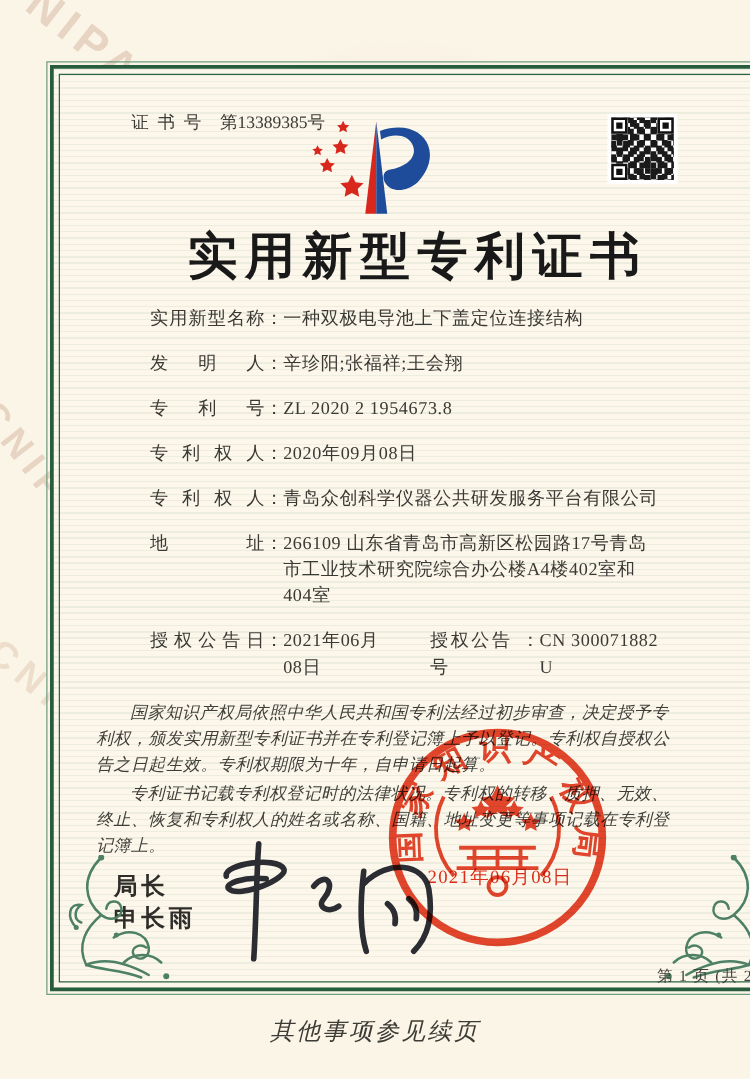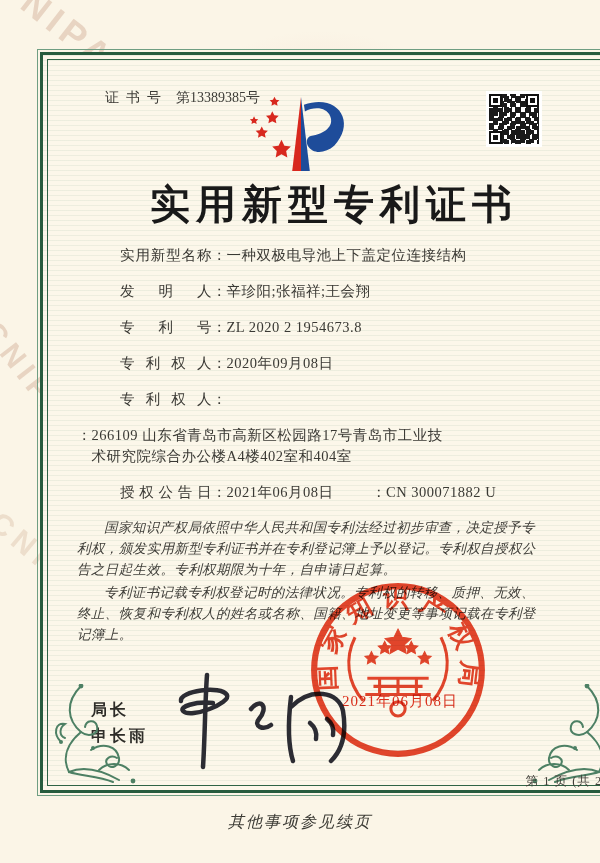--- a/index.html
+++ b/index.html
@@ -71,39 +71,39 @@
   .grant-row .pair + .pair{margin-left:38px;}
   
   .body-text{
     margin-top:14px;width:462px;
     font-style:italic;font-size:13.5px;line-height:21px;color:#3f3e39;letter-spacing:0.4px;
   }
   .body-text p{margin:0 0 2px 0;text-indent:2em;}
   
   .signer{
     position:absolute;left:48px;top:642px;
-    font-family:Liberation Serif, serif;
-    font-weight:bold;font-size:16px;letter-spacing:3px;color:#2e2d29;line-height:26px;
+    font-family:Liberation Mono, monospace;
+    font-weight:bold;font-size:19px;letter-spacing:3px;color:#2e2d29;line-height:26px;
   }
   .signature{position:absolute;left:112px;top:612px;width:210px;height:112px;}
   
   .seal{position:absolute;left:308px;top:580px;width:180px;height:180px;opacity:0.92;mix-blend-mode:multiply;z-index:5;}
   .seal-date{
     position:absolute;left:300px;top:692px;width:200px;text-align:center;z-index:6;
     color:#df301d;font-size:15px;letter-spacing:1px;mix-blend-mode:multiply;
   }
   
   .flourish{position:absolute;width:102px;height:102px;bottom:4px;}
   .flourish.bl{left:4px;}
   .flourish.br{right:4px;transform:scaleX(-1);}
   
   .page-info{position:absolute;left:0;top:718px;width:100%;text-align:right;font-size:12.5px;color:#413f39;letter-spacing:1px;}
   .cont-note{
     position:absolute;left:0;top:812px;width:100%;text-align:center;
-    font-size:16px;font-style:italic;letter-spacing:2px;color:#3c3b35;
+    font-size:19px;font-style:italic;letter-spacing:2px;color:#3c3b35;
   }
 </style>
 </head>
 <body>
 
 <div class="wm wm-tl">CNIPA</div>
 <div class="wm wm-r">CNIPA</div>
 <div class="wm wm-l">CNIPA</div>
 <div class="wm wm-b">CNIPA</div>
 <div class="blush"></div>
@@ -156,32 +156,35 @@
       <span class="f-value">ZL 2020 2 1954673.8</span>
     </div>
     <div class="f-row">
       <span class="f-label">专利权人</span>
         <span class="f-colon">：</span>
       <span class="f-value">2020年09月08日</span>
     </div>
     <div class="f-row">
       <span class="f-label">专利权人</span>
         <span class="f-colon">：</span>
-    </div>
-    <div class="f-row">
+      <span class="f-value">青岛众创科学仪器公共研发服务平台有限公司</span>
+    </div>
+    <div class="f-row">
+      <span class="f-label">地址</span>
         <span class="f-colon">：</span>
       <span class="f-value" style="width:352px;">266109 山东省青岛市高新区松园路17号青岛市工业技术研究院综合办公楼A4楼402室和404室</span>
     </div>
     <div class="f-row grant-row">
       <span class="pair">
         <span class="f-label">授权公告日</span>
           <span class="f-colon">：</span>
         <span class="f-value">2021年06月08日</span>
       </span>
       <span class="pair">
+        <span style="letter-spacing:2px;">授权公告号</span>
           <span class="f-colon">：</span>
         <span class="f-value">CN 300071882 U</span>
       </span>
     </div>
 
     <div class="body-text">
       <p>国家知识产权局依照中华人民共和国专利法经过初步审查，决定授予专利权，颁发实用新型专利证书并在专利登记簿上予以登记。专利权自授权公告之日起生效。专利权期限为十年，自申请日起算。</p>
       <p>专利证书记载专利权登记时的法律状况。专利权的转移、质押、无效、终止、恢复和专利权人的姓名或名称、国籍、地址变更等事项记载在专利登记簿上。</p>
     </div>
   </div>

